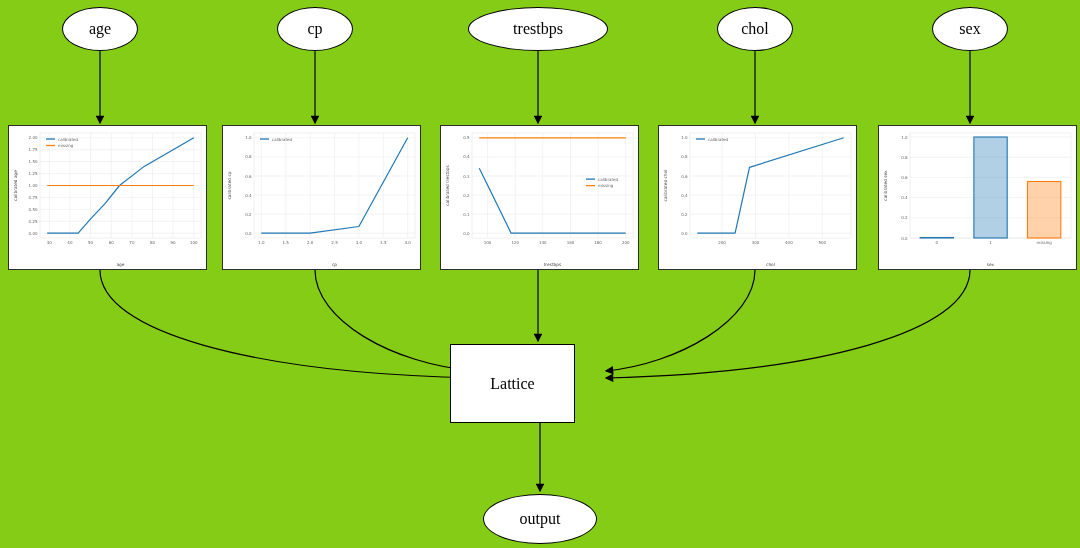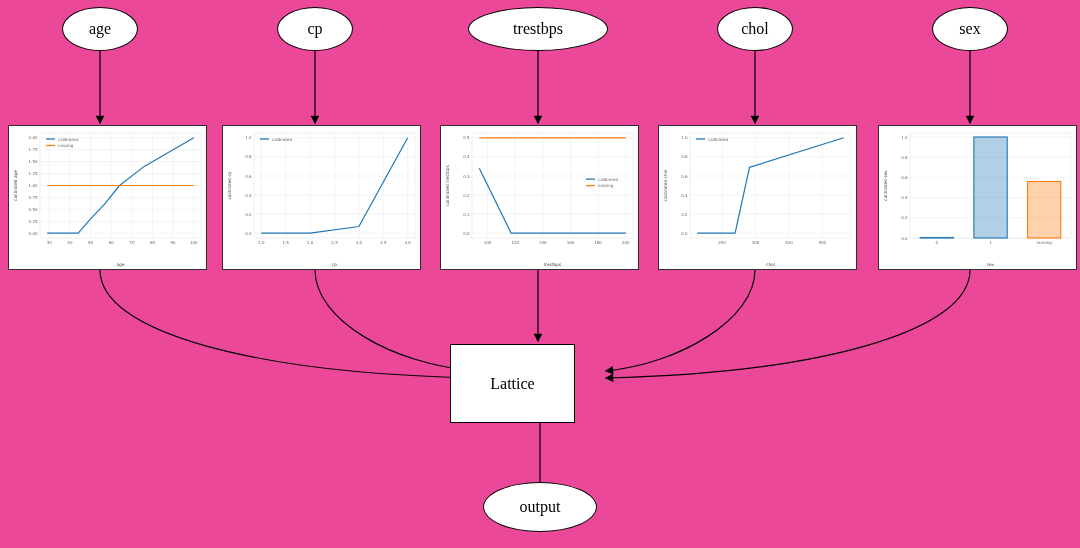--- a/index.html
+++ b/index.html
@@ -1,16 +1,16 @@
 <!DOCTYPE html>
 <html><head>
 <meta charset="utf-8">
 <style>
   html,body{margin:0;padding:0;background:#fff;}
-  #canvas{position:relative;width:1080px;height:548px;background:#ec4899;overflow:hidden;
+  #canvas{position:relative;width:1080px;height:548px;background:#84cc16;overflow:hidden;
           font-family:"Liberation Serif","DejaVu Serif",serif;}
   #edges{position:absolute;left:0;top:0;pointer-events:none;}
   .node{position:absolute;display:flex;align-items:center;justify-content:center;
         background:#fff;border:1px solid #000;box-sizing:border-box;font-size:16px;color:#000;}
   .ellipse{border-radius:50%;}
   .box{border-radius:0;}
   .chart{position:absolute;top:125px;width:199px;height:145px;border:1px solid #2e2e2e;
          background:#fff;box-sizing:border-box;}
   .chart svg{display:block;}
   .grid{stroke:#ebebeb;stroke-width:0.6;}
@@ -232,17 +232,17 @@
         <text class="tick" x="28.5" y="12.5" text-anchor="end">1.0</text>
         <text class="axlabel" x="111.5" y="139.5" text-anchor="middle">sex</text>
         <text class="axlabel" transform="rotate(-90)" x="-59.5" y="7.5" text-anchor="middle">calibrated sex</text>
       </svg>
     </div>
 
   <div class="node box" style="left:450px;top:344px;width:125px;height:79px">
     <span>Lattice</span>
   </div>
 
-  <div class="node ellipse" style="left:483px;top:482px;width:114px;height:50px">
+  <div class="node ellipse" style="left:483px;top:494px;width:114px;height:50px">
     <span>output</span>
   </div>
 
 </div>
 
 </body></html>

